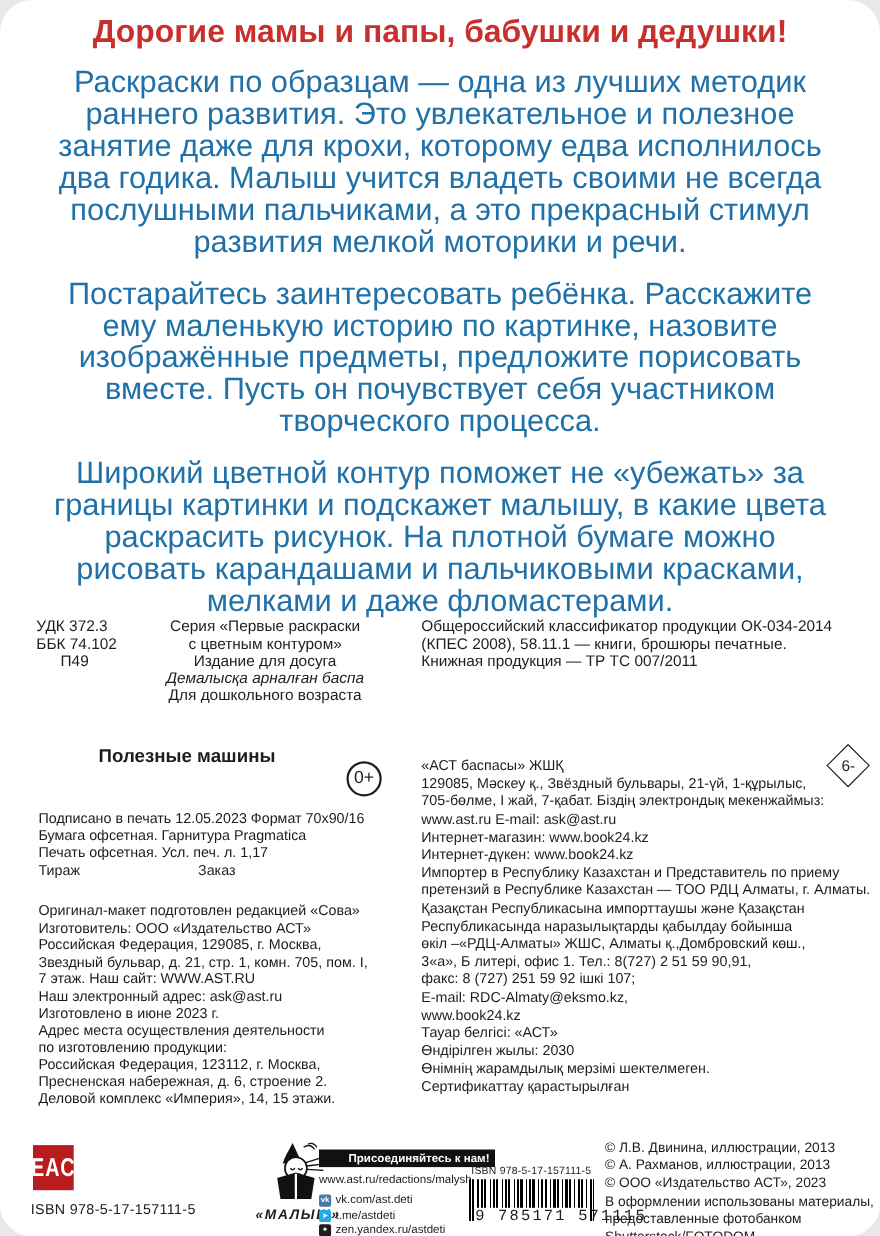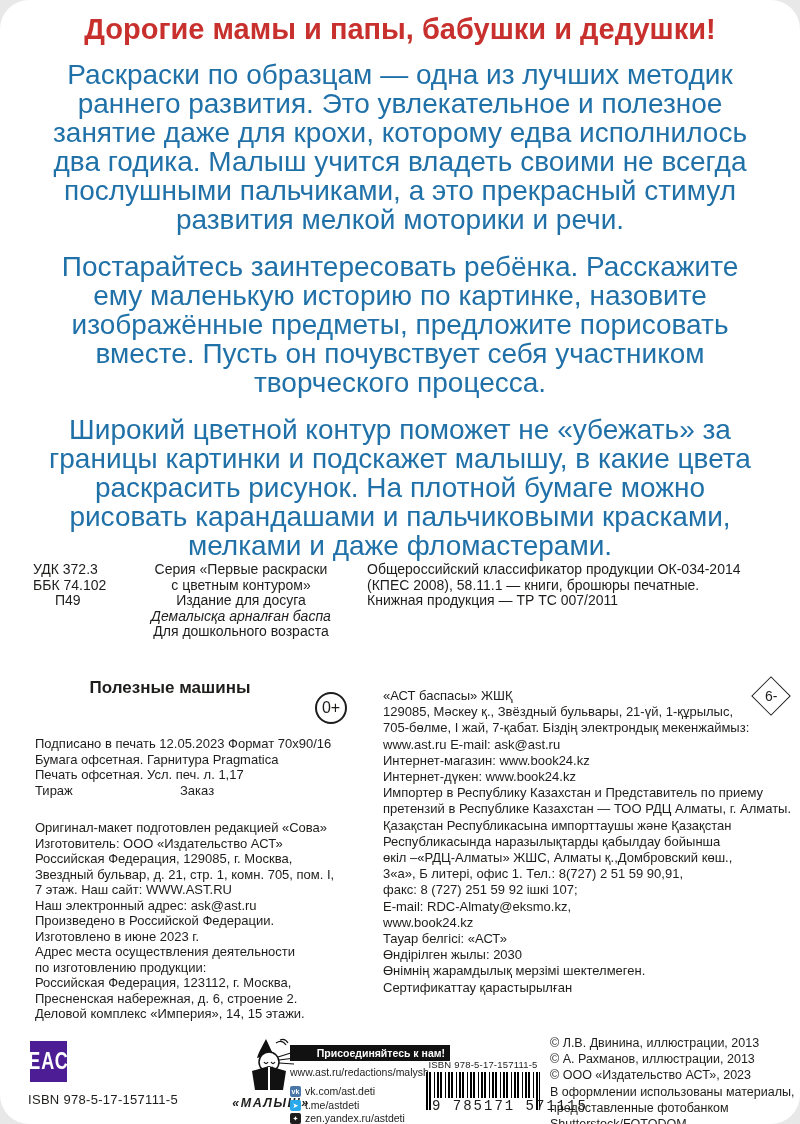--- a/index.html
+++ b/index.html
@@ -13,40 +13,40 @@
   .intro{position:absolute;top:12px;left:40px;right:40px;text-align:center;}
   .intro-title{margin:0 0 14px 0;color:#c8302e;font-size:29px;font-weight:bold;line-height:34px;}
   .blue-para{color:#2171a9;font-size:28px;line-height:29px;margin:0 0 18px 0;}
   
   .bib-row{position:absolute;top:562px;left:33px;right:31px;display:flex;
            font-size:14px;line-height:15.5px;}
   .bib-codes{width:100px;flex:none;}
   .bib-codes .p49{padding-left:22px;}
   .bib-series{width:200px;flex:none;text-align:center;margin-left:8px;}
   .bib-series .italic{font-style:italic;}
-  .bib-class{margin-left:26px;}
+  .bib-class{margin-left:42px;}
   
   .imprint-left{position:absolute;top:678px;left:35px;width:335px;font-size:13px;line-height:15.5px;}
   .title-row{position:relative;height:58px;}
   .book-title{width:270px;text-align:center;font-weight:bold;font-size:17px;padding-top:2px;}
   .age-circle{position:absolute;left:280px;top:14px;width:32px;height:32px;border:2px solid #1d1d1b;
               border-radius:50%;display:flex;align-items:center;justify-content:center;
               font-size:16px;box-sizing:border-box;}
   .tirazh-row{display:flex;}
   .tirazh-row .t1{width:145px;flex:none;}
   .origin-lines{margin-top:22px;}
   .imprint-right{position:absolute;top:688px;left:383px;width:415px;font-size:13px;line-height:16.2px;}
   .age-diamond{position:absolute;left:757px;top:682px;width:28px;height:28px;
                border:1.5px solid #1d1d1b;transform:rotate(45deg);box-sizing:border-box;
                display:flex;align-items:center;justify-content:center;background:#fff;}
   .age-diamond span{transform:rotate(-45deg);font-size:14px;}
   
   .footer{position:absolute;top:1035px;left:28px;right:5px;height:89px;}
   .eac-block{position:absolute;left:0;top:6px;width:160px;}
-  .eac-logo{width:37px;height:41px;background:#4c1d95;color:#fff;margin-left:2px;
+  .eac-logo{width:37px;height:41px;background:#b91c1c;color:#fff;margin-left:2px;
             display:flex;align-items:center;justify-content:center;font-weight:bold;font-size:18px;}
   .eac-logo span{transform:scaleY(1.3);letter-spacing:1px;}
   .eac-isbn{margin-top:10px;font-size:13px;letter-spacing:0.3px;white-space:nowrap;}
   .malysh-block{position:absolute;left:188px;top:2px;width:110px;text-align:center;}
   .malysh-name{font-size:12.5px;font-weight:bold;letter-spacing:1.5px;margin-top:1px;font-style:italic;}
   .join-block{position:absolute;left:262px;top:10px;width:160px;}
   .join-banner{background:#111;color:#fff;font-size:10.5px;font-weight:bold;
                text-align:right;padding:2px 5px;}
   .join-site{font-size:10.5px;margin:5px 0 7px 0;}
   .social-row{display:flex;align-items:center;gap:4px;font-size:10.5px;line-height:13.5px;}
@@ -114,21 +114,20 @@
       <span class="t1">Тираж</span>
       <span>Заказ</span>
     </div>
     <div class="origin-lines">
         <div>Оригинал-макет подготовлен редакцией «Сова»</div>
         <div>Изготовитель: ООО «Издательство АСТ»</div>
         <div>Российская Федерация, 129085, г. Москва,</div>
         <div>Звездный бульвар, д. 21, стр. 1, комн. 705, пом. I,</div>
         <div>7 этаж. Наш сайт: WWW.AST.RU</div>
         <div>Наш электронный адрес: ask@ast.ru</div>
-        <div>Произведено в Российской Федерации.</div>
         <div>Изготовлено в июне 2023 г.</div>
         <div>Адрес места осуществления деятельности</div>
         <div>по изготовлению продукции:</div>
         <div>Российская Федерация, 123112, г. Москва,</div>
         <div>Пресненская набережная, д. 6, строение 2.</div>
         <div>Деловой комплекс «Империя», 14, 15 этажи.</div>
       </div>
   </div>
 
   <div class="imprint-right">

